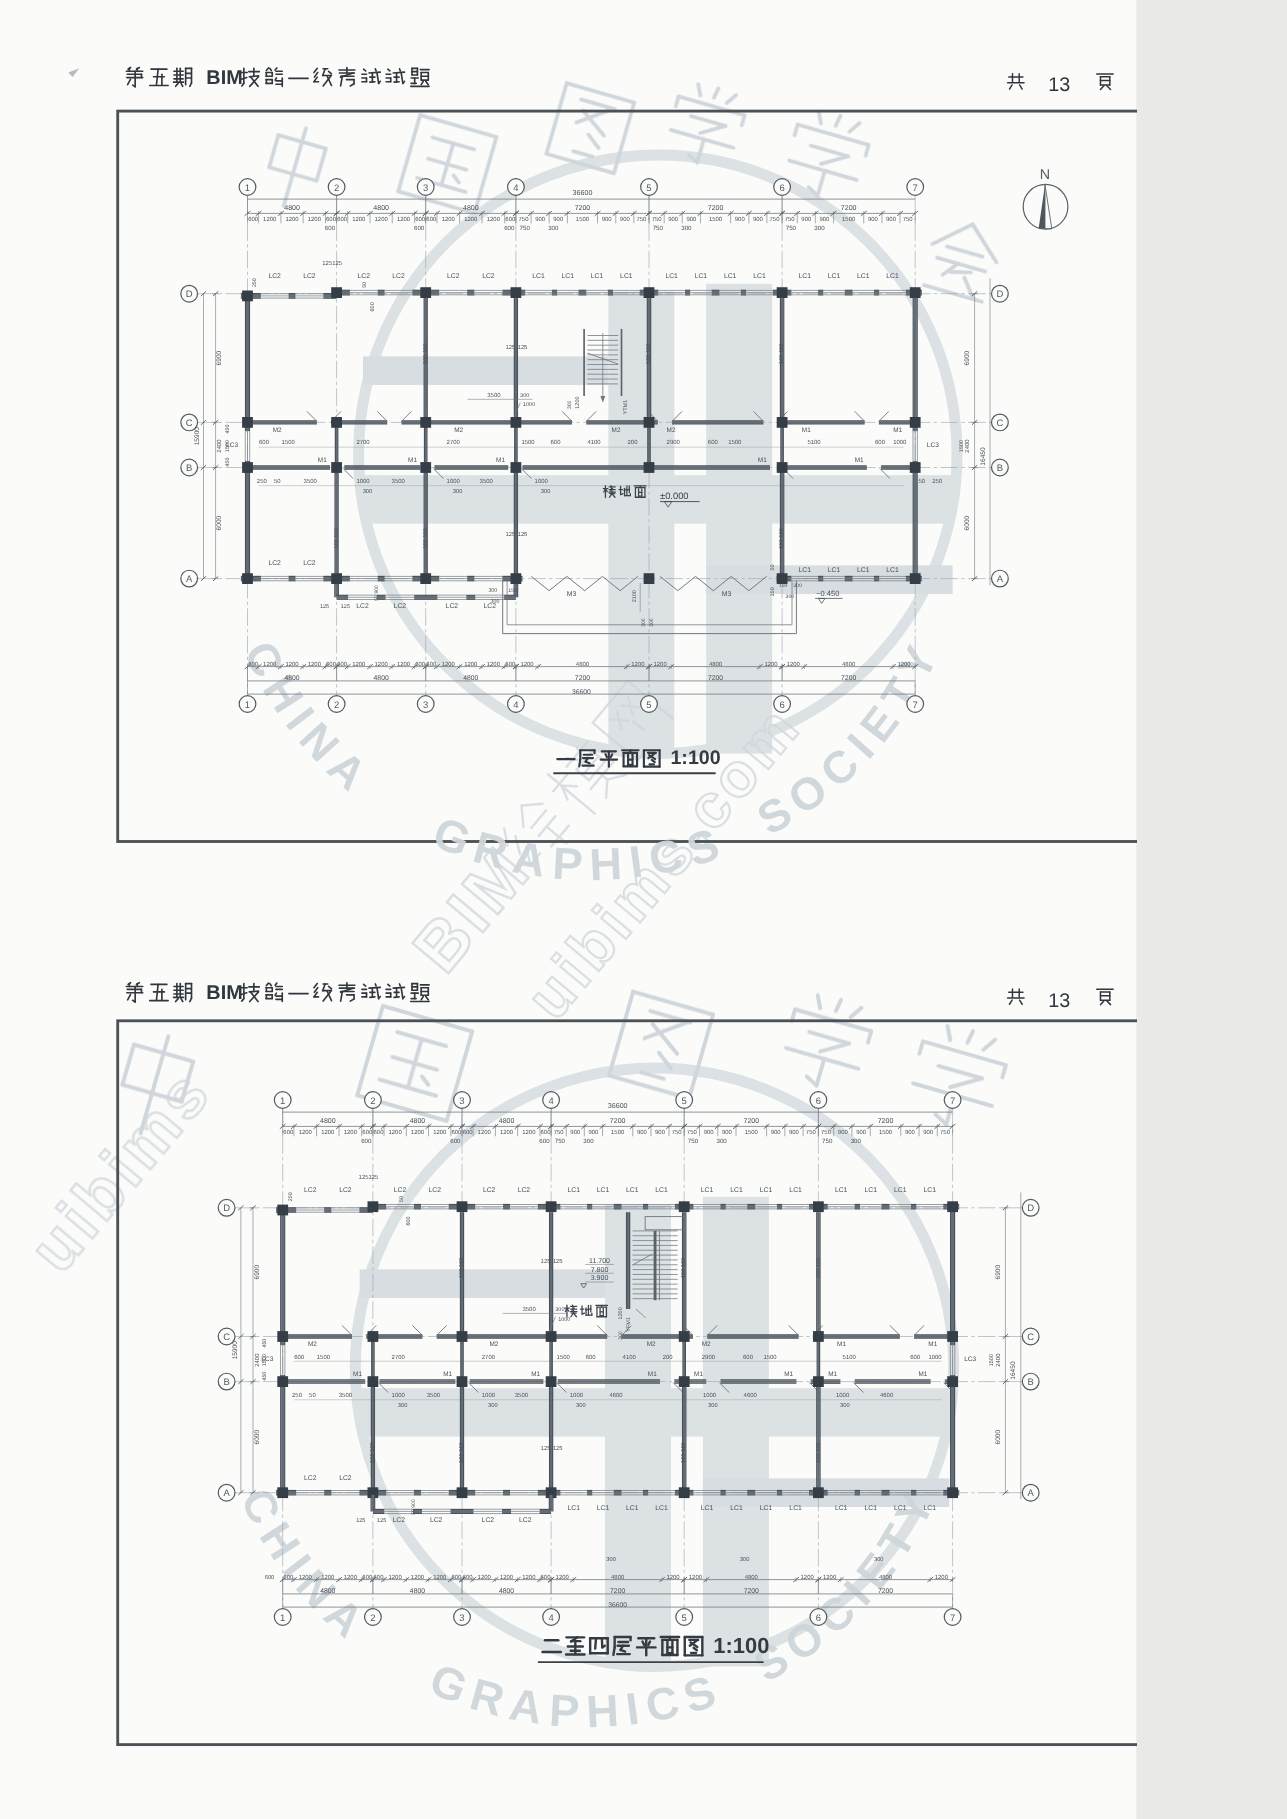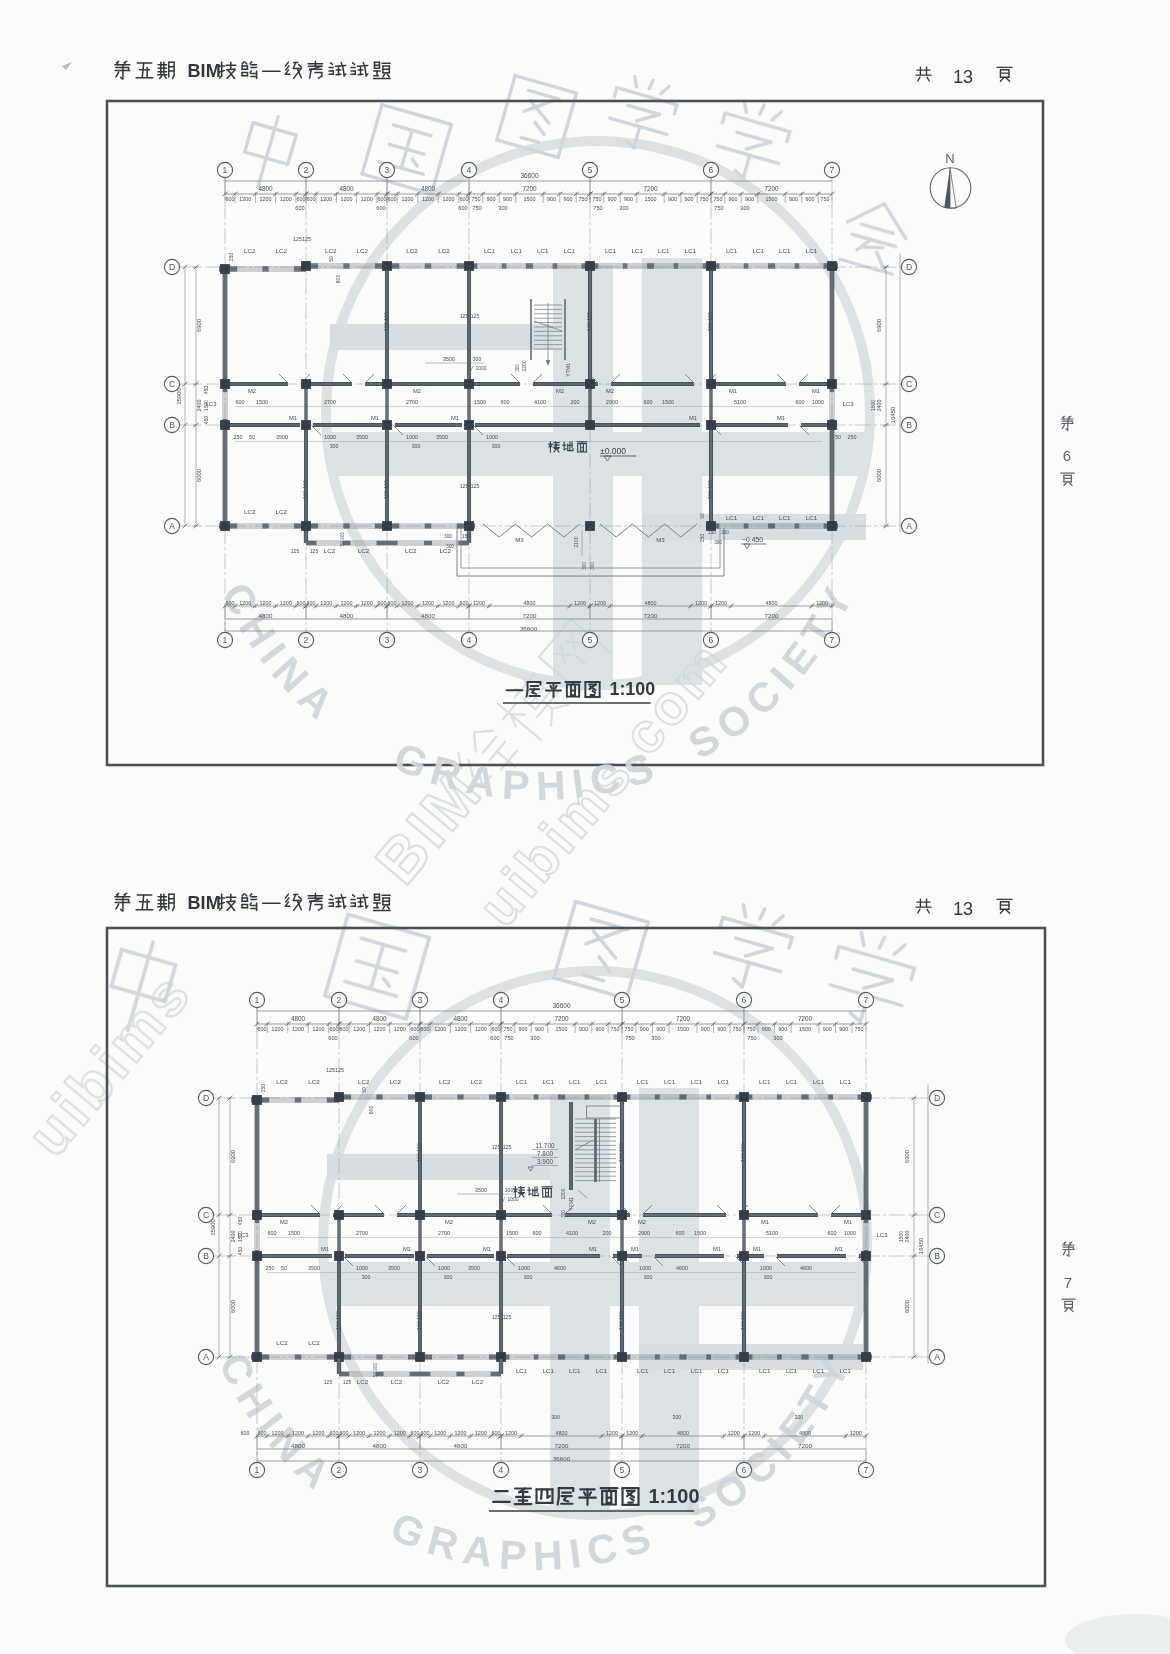--- a/index.html
+++ b/index.html
@@ -1,14 +1,14 @@
 <!DOCTYPE html>
 <html><head><meta charset="utf-8"><style>
 html,body{margin:0;padding:0;background:#e9e9e7;}
-#page{position:relative;width:1170px;height:1654px;background:#fbfbfa;overflow:hidden;}
+#page{position:relative;width:1033px;height:1654px;background:#fbfbfa;overflow:hidden;}
 svg text{font-family:"Liberation Sans",sans-serif;}
 </style></head><body>
 <div id="page">
 <svg width="1170" height="1654" viewBox="0 0 1170 1654">
 
 <ellipse cx="1135" cy="1640" rx="70" ry="26" fill="#e3e8ea" opacity="0.7"></ellipse>
 
 <path d="M 62 66 l 10 -4 l -6 8 z" fill="#b9bcbe"></path>
 
 <g stroke="#31373c" stroke-width="1.50" stroke-linecap="round" fill="none">

